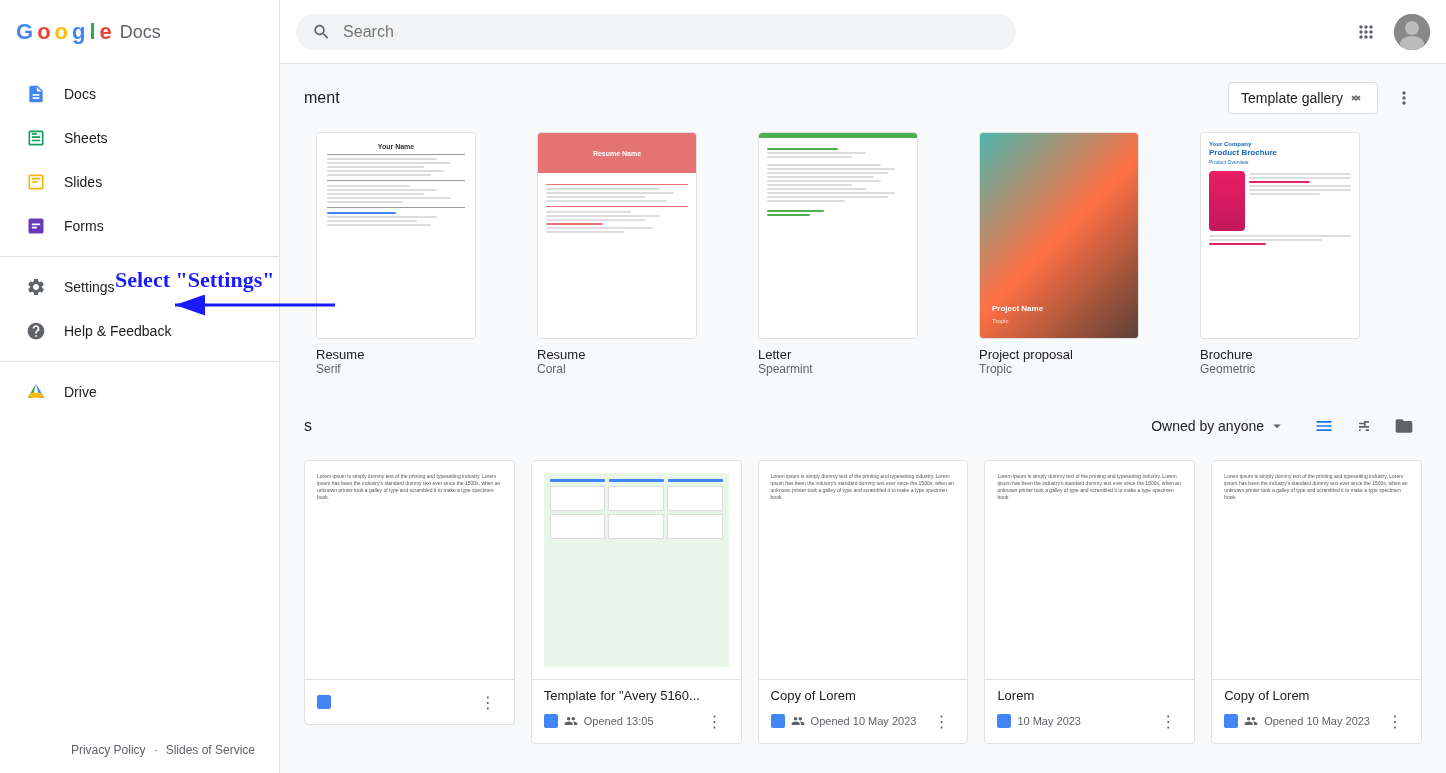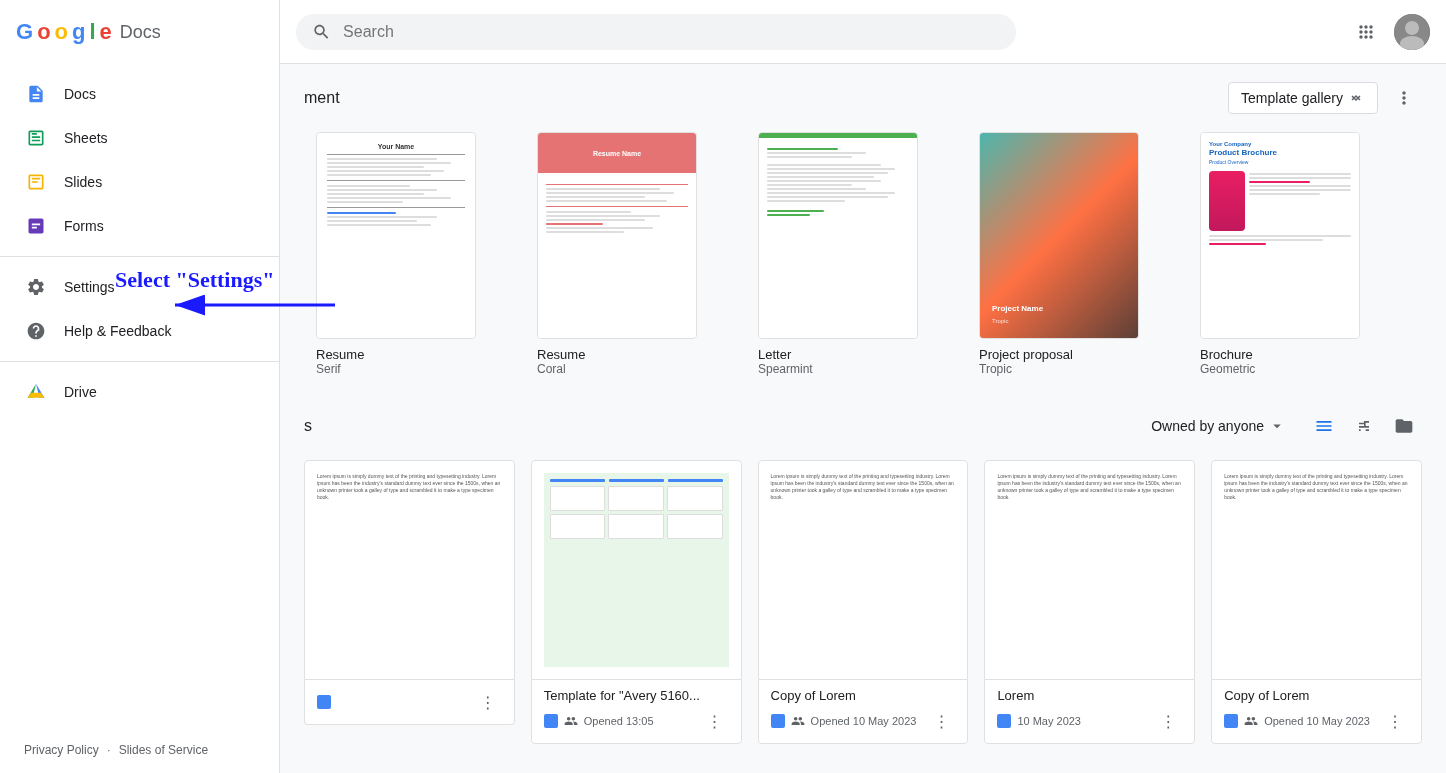--- a/index.html
+++ b/index.html
@@ -61,20 +61,21 @@
     .nav-item-label { font-size: 14px; color: #202124; }
 
     .nav-divider { height: 1px; background: #e0e0e0; margin: 8px 0; }
 
     .sidebar-footer {
       padding: 16px 24px;
       font-size: 12px;
       color: #5f6368;
       display: flex;
       gap: 8px;
+      justify-content: flex-end;
     }
     .footer-link { cursor: pointer; }
 
     
     .main-content {
       flex: 1;
       display: flex;
       flex-direction: column;
       overflow: hidden;
     }

